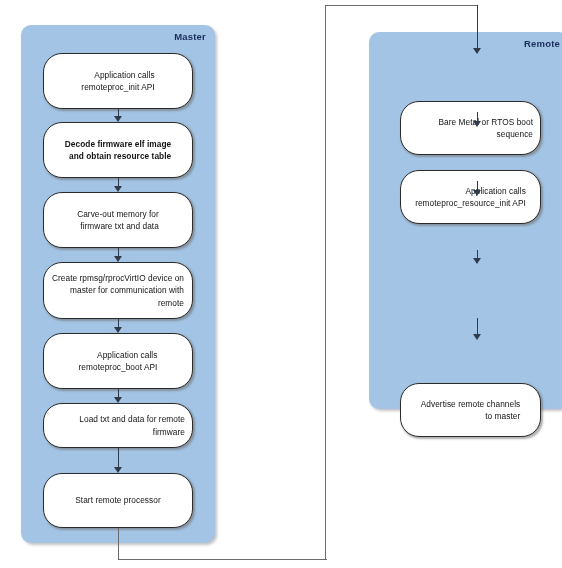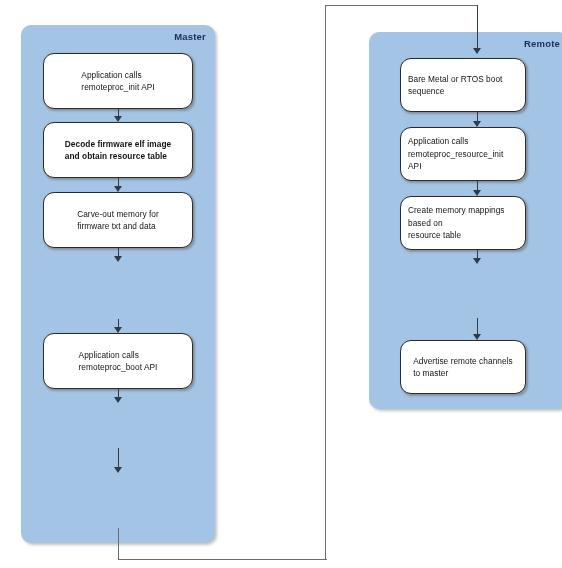--- a/index.html
+++ b/index.html
@@ -47,47 +47,47 @@
     font-weight: bold;
     color: #1a2f5c;
     letter-spacing: 0.2px;
     white-space: nowrap;
   }
   
   .node {
     position: absolute;
     background: #ffffff;
     border: 1px solid #2b2b2b;
-    border-radius: 11px;
+    border-radius: 19px;
     box-shadow: 1.5px 1.5px 2px rgba(110,110,110,0.55);
     display: flex;
     align-items: center;
     justify-content: center;
-    text-align: left;
+    text-align: right;
     box-sizing: border-box;
     padding: 15px 7px;
   }
   .node span {
     font-size: 8.3px;
     line-height: 12.5px;
     color: #131313;
     letter-spacing: 0.05px;
     display: block;
   }
   
   .m-node { left: 27px; width: 150px; }
   #m1 { top: 53px;  height: 56px; }
   #m2 { top: 122px; height: 56px; font-weight: bold; }
   #m3 { top: 192px; height: 56px; }
   #m4 { top: 262px; height: 57px; }
   #m5 { top: 333px; height: 56px; }
   #m6 { top: 403px; height: 45px; }
   #m7 { top: 473px; height: 55px; }
   
-  .r-node { left: 384px; width: 126px; }
+  .r-node { left: 384px; width: 141px; margin-top: 43px; }
   #r1 { top: 58px;  height: 54px; }
   #r2 { top: 127px; height: 54px; }
   #r3 { top: 196px; height: 54px; }
   #r4 { top: 264px; height: 54px; }
   #r5 { top: 340px; height: 54px; }
   
   .conn {
     position: absolute;
     background: #2f3a4a;
   }
@@ -118,23 +118,34 @@
 remoteproc_init API</span>
   </div>
   <div class="node m-node" id="m2">
     <span style="white-space:pre-line">Decode firmware elf image
 and obtain resource table</span>
   </div>
   <div class="node m-node" id="m3">
     <span style="white-space:pre-line">Carve-out memory for
 firmware txt and data</span>
   </div>
+  <div class="node m-node" id="m4">
+    <span style="white-space:pre-line">Create rpmsg/rprocVirtIO device on
+master for communication with
+remote</span>
+  </div>
   <div class="node m-node" id="m5">
     <span style="white-space:pre-line">Application calls
 remoteproc_boot API</span>
+  </div>
+  <div class="node m-node" id="m6">
+    <span style="white-space:pre-line">Load txt and data for remote firmware</span>
+  </div>
+  <div class="node m-node" id="m7">
+    <span style="white-space:pre-line">Start remote processor</span>
   </div>
 
   <div class="conn v" style="left:101.5px; top:109px; height:7px;"></div>
   <div class="arrow-down" style="left:98px; top:116px;"></div>
 
   <div class="conn v" style="left:101.5px; top:178px; height:8px;"></div>
   <div class="arrow-down" style="left:98px; top:186px;"></div>
 
   <div class="conn v" style="left:101.5px; top:248px; height:8px;"></div>
   <div class="arrow-down" style="left:98px; top:256px;"></div>
@@ -152,24 +163,20 @@
     <div class="lane-label">Remote</div>
   </div>
 
   <div class="node r-node" id="r1">
     <span style="white-space:pre-line">Bare Metal or RTOS boot sequence</span>
   </div>
   <div class="node r-node" id="r2">
     <span style="white-space:pre-line">Application calls
 remoteproc_resource_init API</span>
   </div>
-  <div class="node r-node" id="r3">
-    <span style="white-space:pre-line">Create memory mappings based on
-resource table</span>
-  </div>
   <div class="node r-node" id="r5">
     <span style="white-space:pre-line">Advertise remote channels
 to master</span>
   </div>
 
   <div class="conn v" style="left:460.5px; top:112px; height:9px;"></div>
   <div class="arrow-down" style="left:457px; top:121px;"></div>
 
   <div class="conn v" style="left:460.5px; top:181px; height:9px;"></div>
   <div class="arrow-down" style="left:457px; top:190px;"></div>

